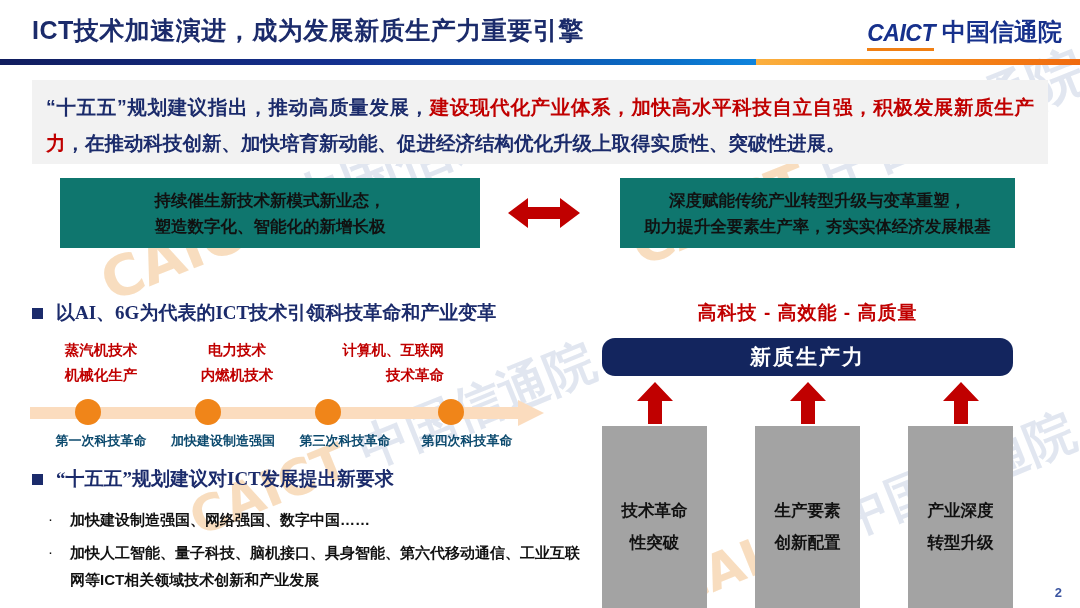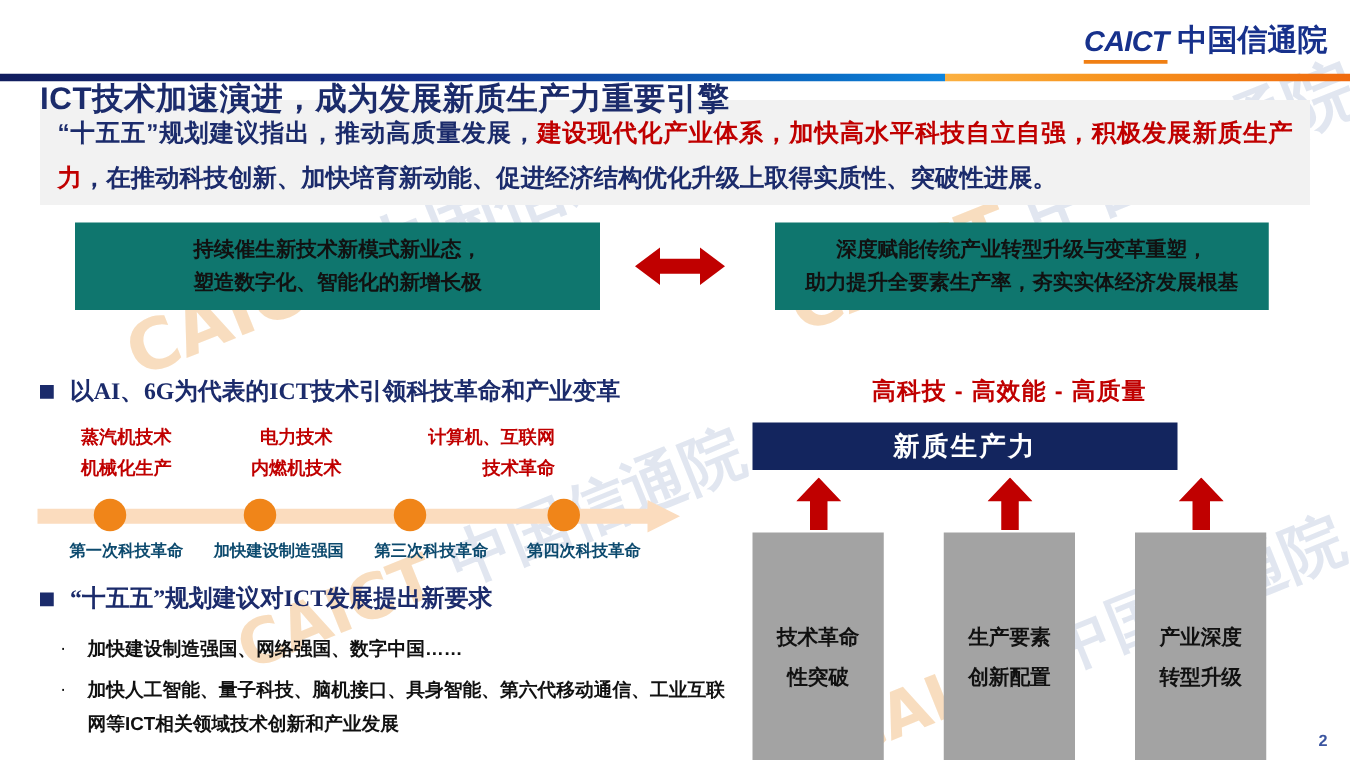--- a/index.html
+++ b/index.html
@@ -28,21 +28,20 @@
   .wm .orange{color:#f3c38c;}
 
   
   .title{
     position:absolute;left:32px;top:14px;
     font-size:25px;font-weight:bold;
     color:#1b2b6b;
     letter-spacing:.5px;
     white-space:nowrap;
     z-index:5;
-    margin-top:48px;
   }
   .logo{
     position:absolute;right:18px;top:16px;
     display:flex;align-items:flex-end;gap:7px;
     z-index:5;
   }
   .logo-caict{
     position:relative;
     font-size:23px;font-weight:bold;font-style:italic;
     color:#17318c;
@@ -173,25 +172,26 @@
   }
 
   
   .hitech{
     position:absolute;left:602px;top:300px;width:411px;
     text-align:center;
     font-size:19px;font-weight:bold;color:#c00000;
     letter-spacing:1px;z-index:4;white-space:nowrap;
   }
   .navybar{
-    position:absolute;left:602px;top:338px;width:340px;height:38px;
+    position:absolute;left:602px;top:338px;width:411px;height:38px;
     background:#13255e;
     display:flex;align-items:center;justify-content:center;
     color:#ffffff;font-size:21px;font-weight:bold;letter-spacing:2px;
     z-index:4;
+    border-radius:13px;
   }
   .up-arrow{position:absolute;width:36px;height:42px;z-index:4;}
   .rbox{
     position:absolute;top:426px;width:105px;height:200px;
     background:#a3a3a3;
     display:flex;flex-direction:column;
     align-items:center;justify-content:center;
     z-index:4;
   }
   .rbox span{

